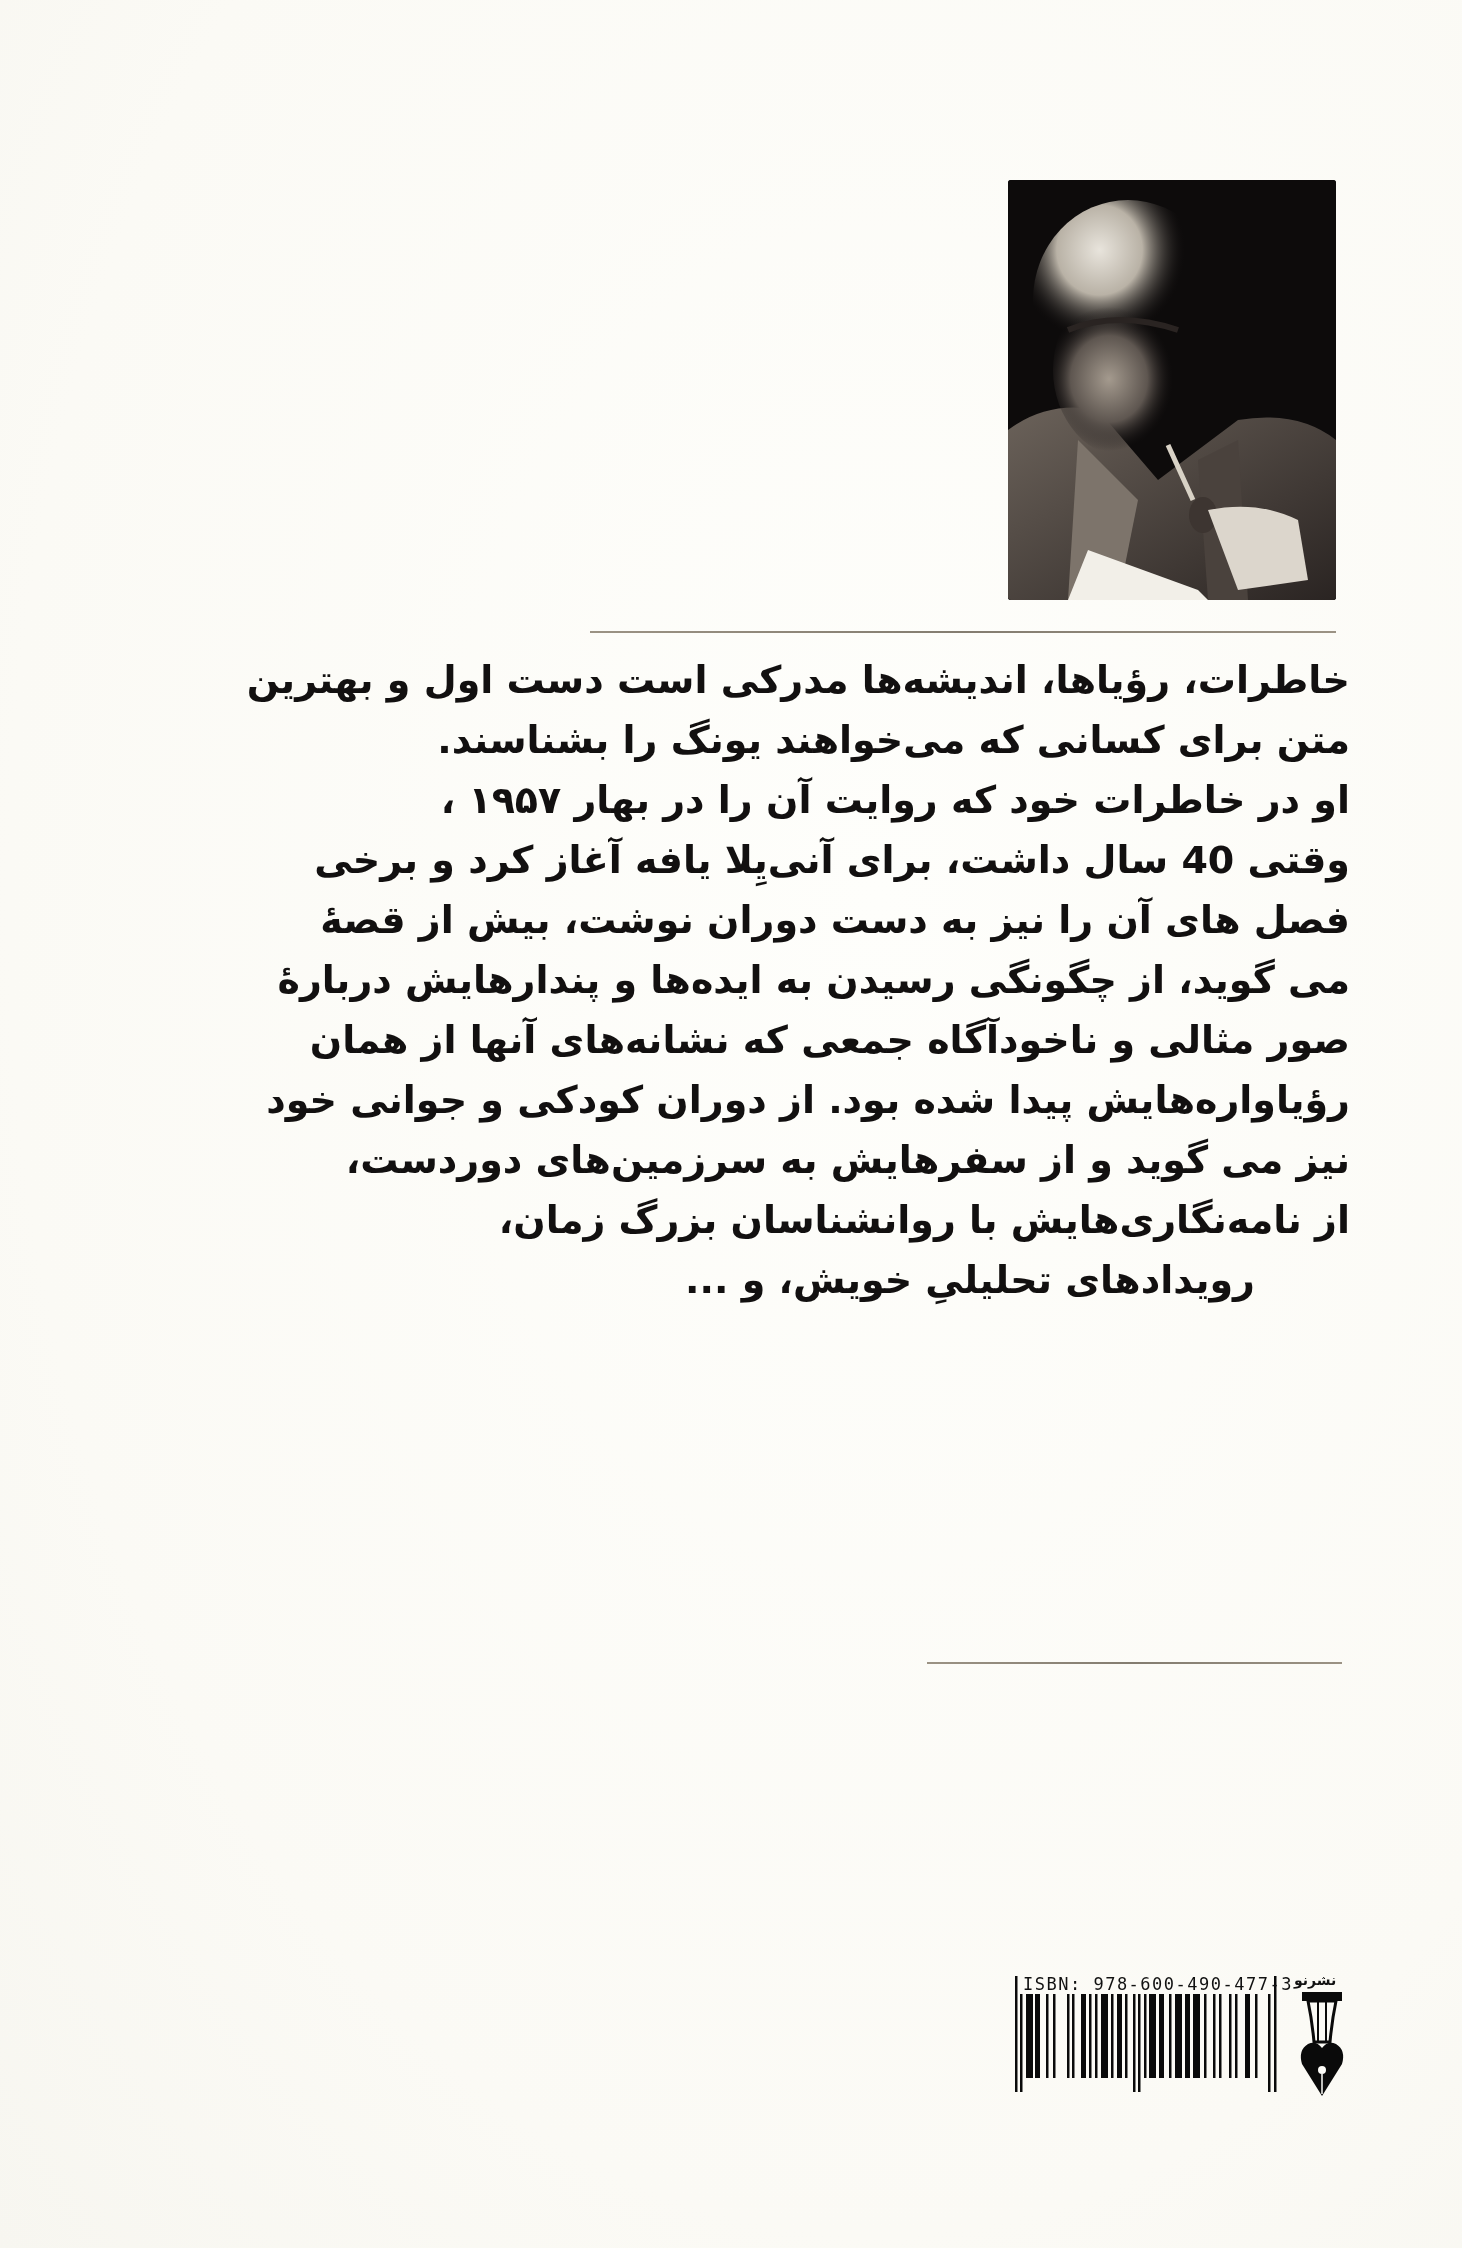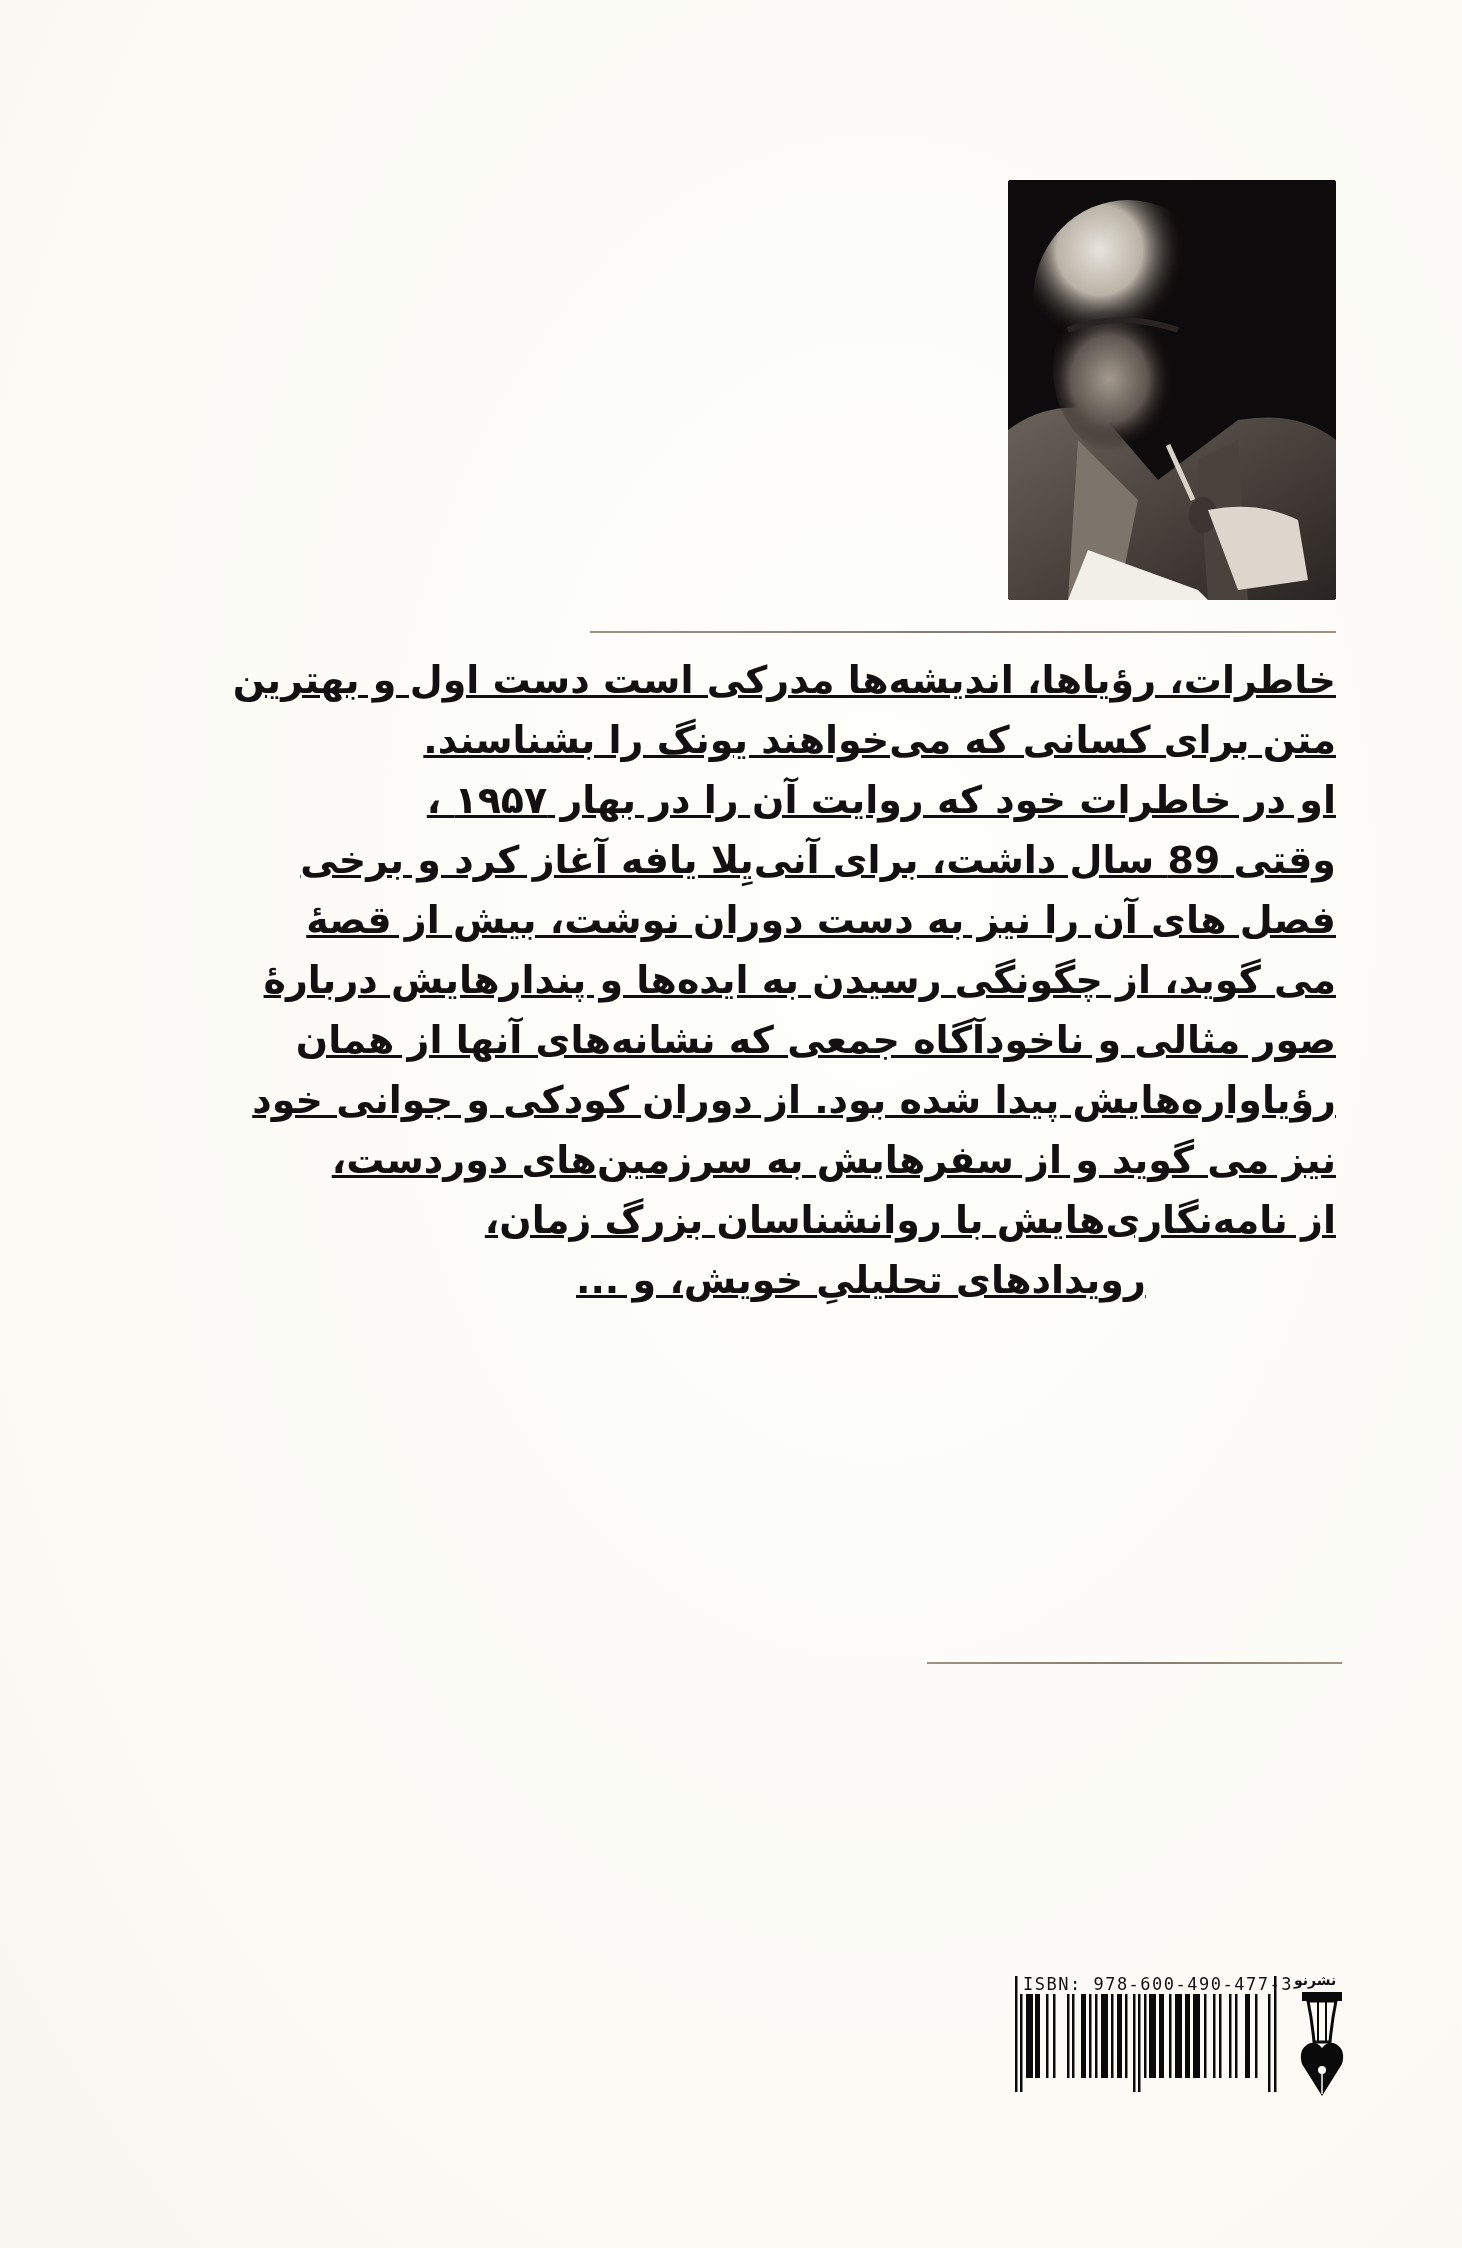--- a/index.html
+++ b/index.html
@@ -38,32 +38,31 @@
       height: 2px;
       background: linear-gradient(90deg, #8a8070, #6e6658 50%, #8a8070);
       opacity: 0.85;
     }
     .rule-top { left: 590px; top: 631px; width: 746px; }
     .rule-bottom { left: 927px; top: 1662px; width: 415px; }
 
     
     .blurb {
       position: absolute;
-      right: 126px;
+      right: 112px;
       top: 650px;
       width: 760px;
       direction: rtl;
-      text-align: left;
+      text-align: center;
       font-family: "DejaVu Sans", sans-serif;
       font-weight: bold;
       font-size: 38px;
       line-height: 60px;
       color: #121010;
       letter-spacing: -0.5px;
-      text-decoration: underline;
     }
     .blurb .line {
       display: block;
       white-space: nowrap;
       height: 60px;
     }
 
     
     .barcode {
       position: absolute;
@@ -163,21 +162,21 @@
       <path d="M200 330 Q250 320 290 340 L300 400 L230 410 Z" fill="#dcd6cc"></path>
     </svg>
   </div>
 
   <div class="rule rule-top"></div>
 
   <div class="blurb">
     <span class="line">خاطرات، رؤیاها، اندیشه‌ها مدرکی است دست اول و بهترین</span>
     <span class="line">متن برای کسانی که می‌خواهند یونگ را بشناسند.</span>
     <span class="line">او در خاطرات خود که روایت آن را در بهار ۱۹۵۷ ،</span>
-    <span class="line">وقتی 89 سال داشت، برای آنی‌یِلا یافه آغاز کرد و برخی</span>
+    <span class="line">وقتی 40 سال داشت، برای آنی‌یِلا یافه آغاز کرد و برخی</span>
     <span class="line">فصل های آن را نیز به دست دوران نوشت، بیش از قصهٔ</span>
     <span class="line">می گوید، از چگونگی رسیدن به ایده‌ها و پندارهایش دربارهٔ</span>
     <span class="line">صور مثالی و ناخودآگاه جمعی که نشانه‌های آنها از همان</span>
     <span class="line">رؤیاواره‌هایش پیدا شده بود. از دوران کودکی و جوانی خود</span>
     <span class="line">نیز می گوید و از سفرهایش به سرزمین‌های دوردست،</span>
     <span class="line">از نامه‌نگاری‌هایش با روانشناسان بزرگ زمان،</span>
     <span class="line">رویدادهای تحلیلیِ خویش، و ...</span>
   </div>
 
   <div class="rule rule-bottom"></div>

